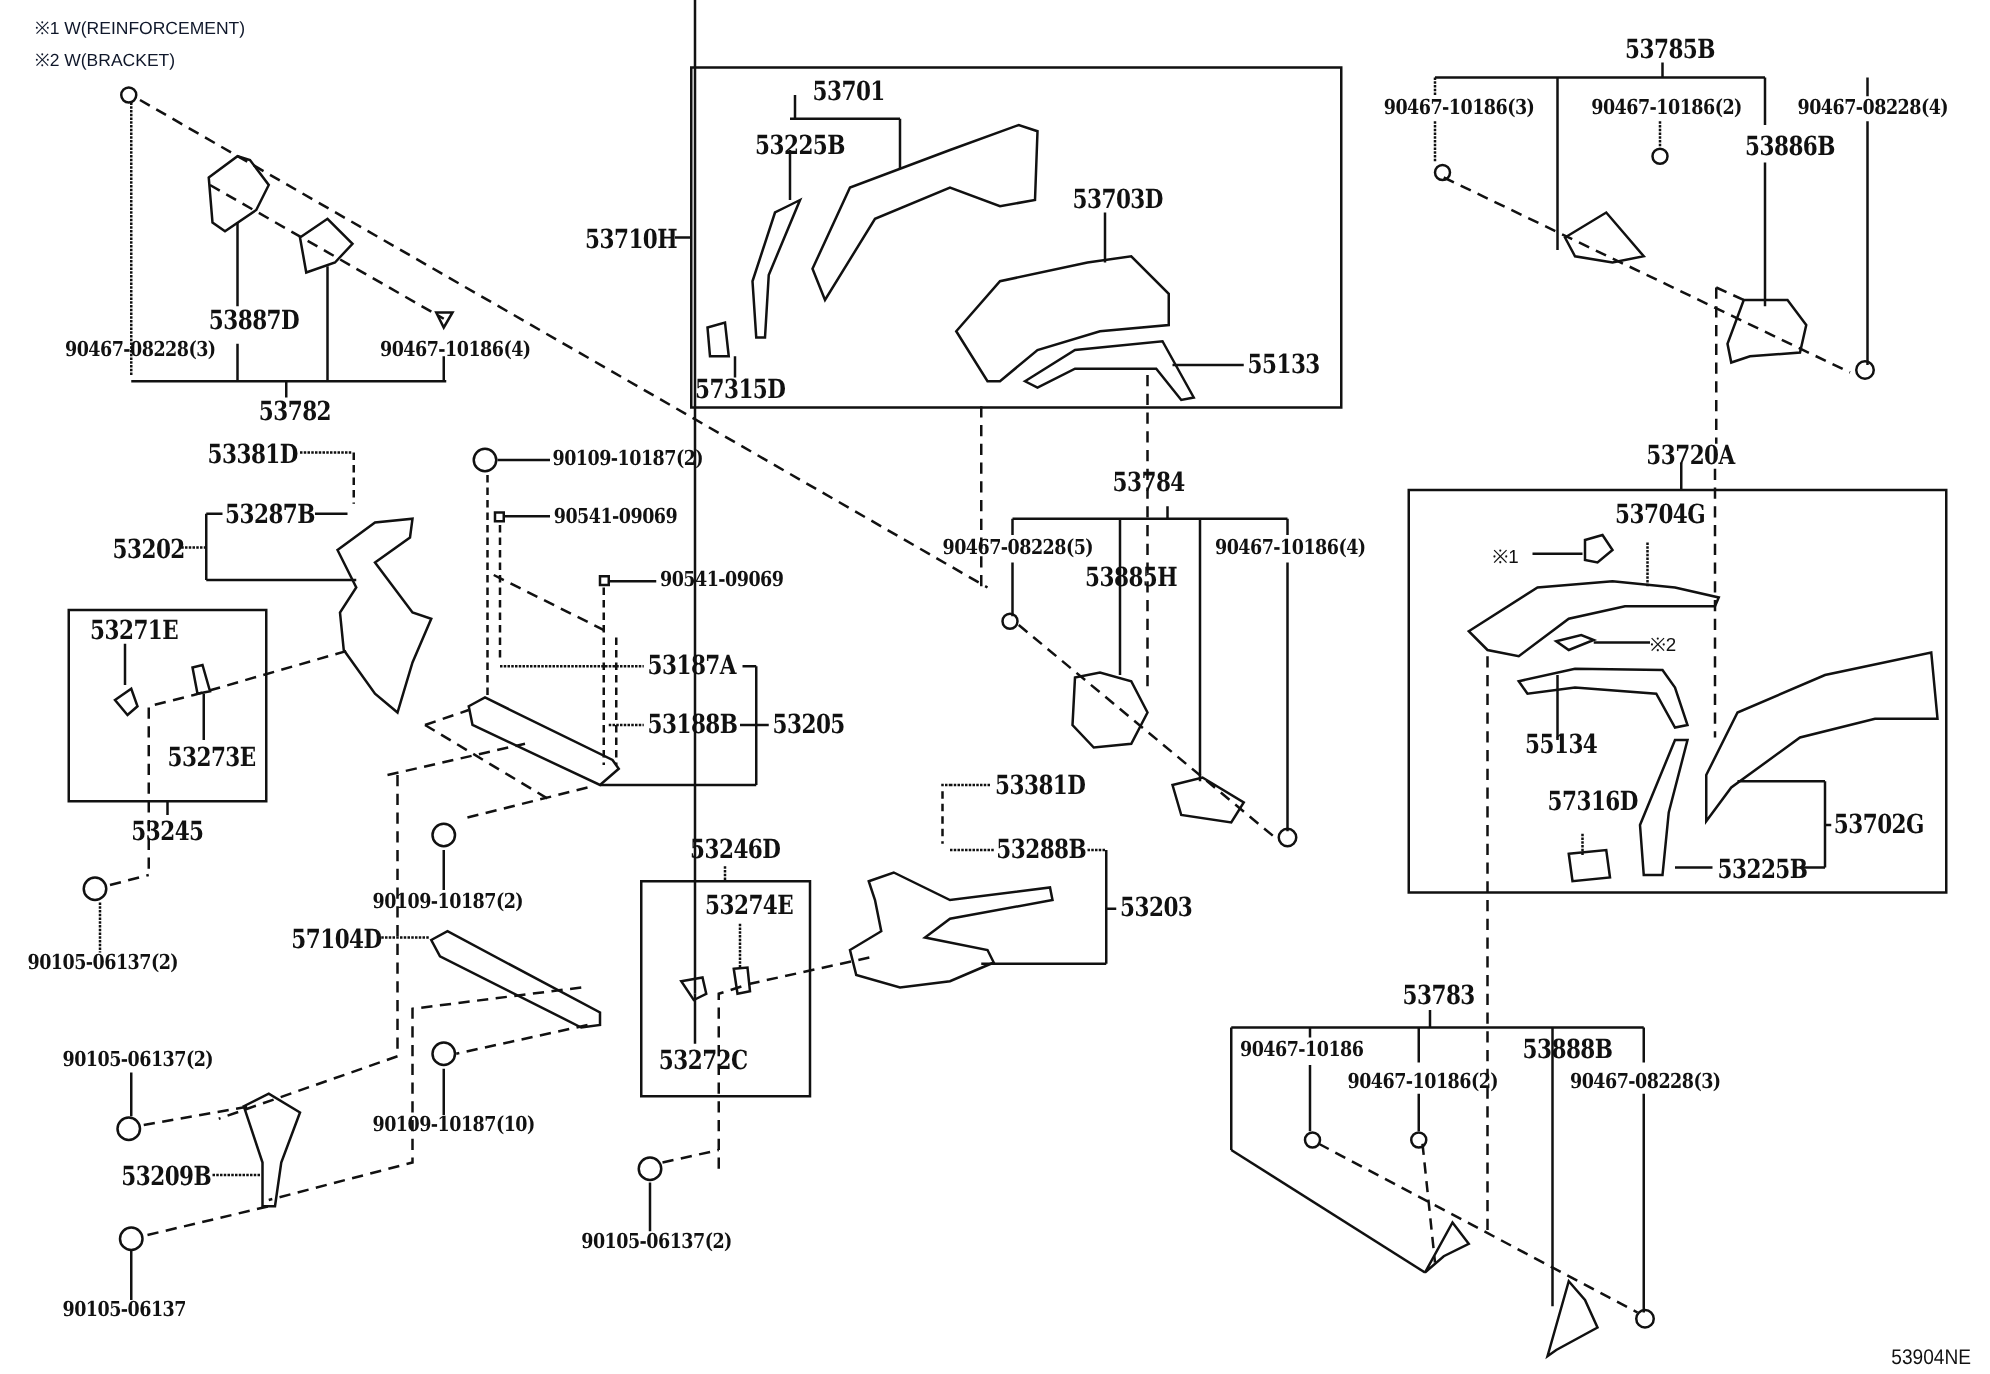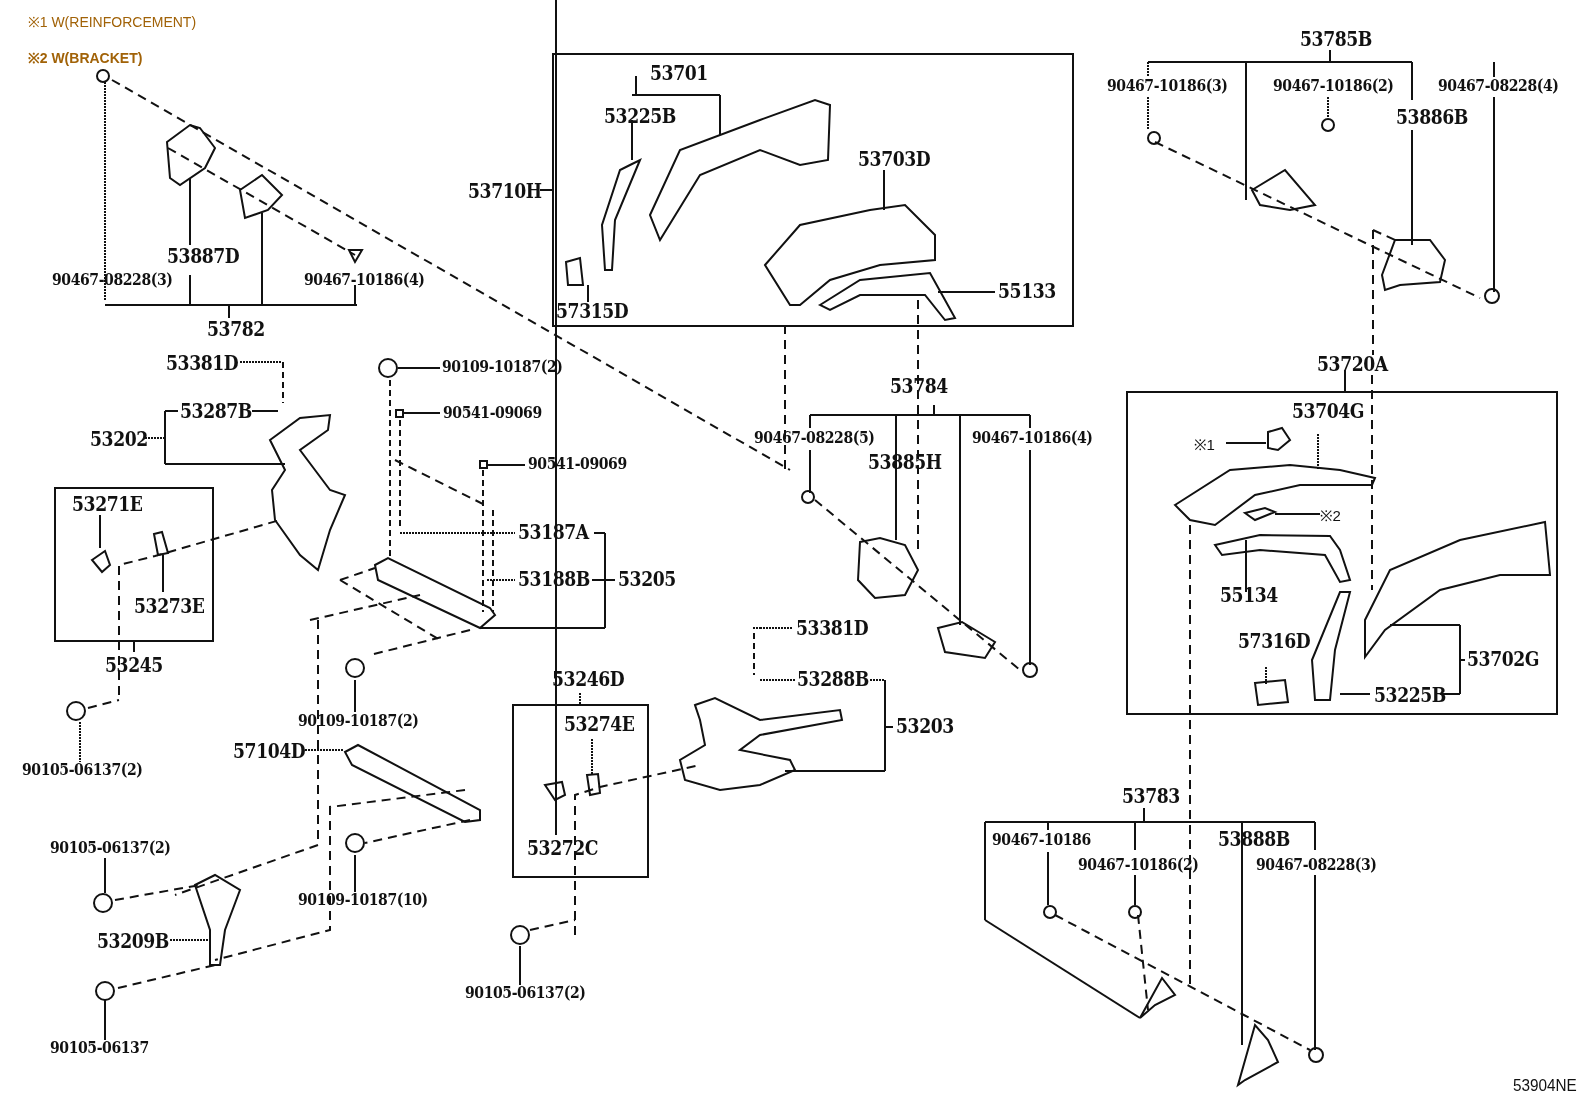--- a/index.html
+++ b/index.html
@@ -1,21 +1,21 @@
 <!DOCTYPE html>
 <html><head>
 <meta charset="utf-8">
 <style>
   html, body { margin: 0; padding: 0; background: #ffffff; }
   body { width: 1592px; height: 1099px; position: relative; overflow: hidden; font-family: "DejaVu Sans Condensed", "DejaVu Sans", sans-serif; }
   #canvas { position: absolute; left: 0; top: 0; width: 1592px; height: 1099px; }
   .lbl { position: absolute; font-family: "DejaVu Serif", serif; font-weight: bold; color: #111; white-space: nowrap; line-height: 1; letter-spacing: -0.5px; }
   .big { font-size: 21px; transform: scaleX(0.82); transform-origin: left top; }
   .sm { font-size: 16.5px; transform: scaleX(0.85); transform-origin: left top; }
-  .note { position: absolute; font-family: "Liberation Sans", sans-serif; font-size: 14px; color: #a16207; white-space: nowrap; }
+  .note { position: absolute; font-family: "Liberation Sans", sans-serif; font-size: 14px; color: #0f172a; white-space: nowrap; }
   .mark { position: absolute; font-family: "Liberation Sans", sans-serif; font-size: 15px; color: #111; white-space: nowrap; }
   .code { position: absolute; font-family: "Liberation Sans", sans-serif; font-size: 17px; color: #111; white-space: nowrap; transform: scaleX(0.9); transform-origin: left top; }
 </style>
 </head>
 <body>
 
 <svg id="canvas" viewBox="0 0 1592 1099" xmlns="http://www.w3.org/2000/svg">
   <g fill="none" stroke="#111" stroke-width="2">
 
     <g>
@@ -211,21 +211,21 @@
     <circle cx="1050" cy="912" r="6"></circle>
     <circle cx="1135" cy="912" r="6"></circle>
     <circle cx="1316" cy="1055" r="7"></circle>
   </g>
 </svg>
 
 <div class="note" style="left:28px;top:12px;">
   <span>※1</span>
   <span>W(REINFORCEMENT)</span>
 </div>
-<div class="note" style="left:28px;top:48px;font-weight:bold;">
+<div class="note" style="left:28px;top:38px;">
   <span>※2</span>
   <span>W(BRACKET)</span>
 </div>
 
 <div class="lbl big" style="left:167px;top:245px;">53887D</div>
 <div class="lbl sm" style="left:52px;top:272px;">90467-08228(3)</div>
 <div class="lbl sm" style="left:304px;top:272px;">90467-10186(4)</div>
 <div class="lbl big" style="left:207px;top:318px;">53782</div>
 
 <div class="lbl big" style="left:650px;top:62px;">53701</div>

